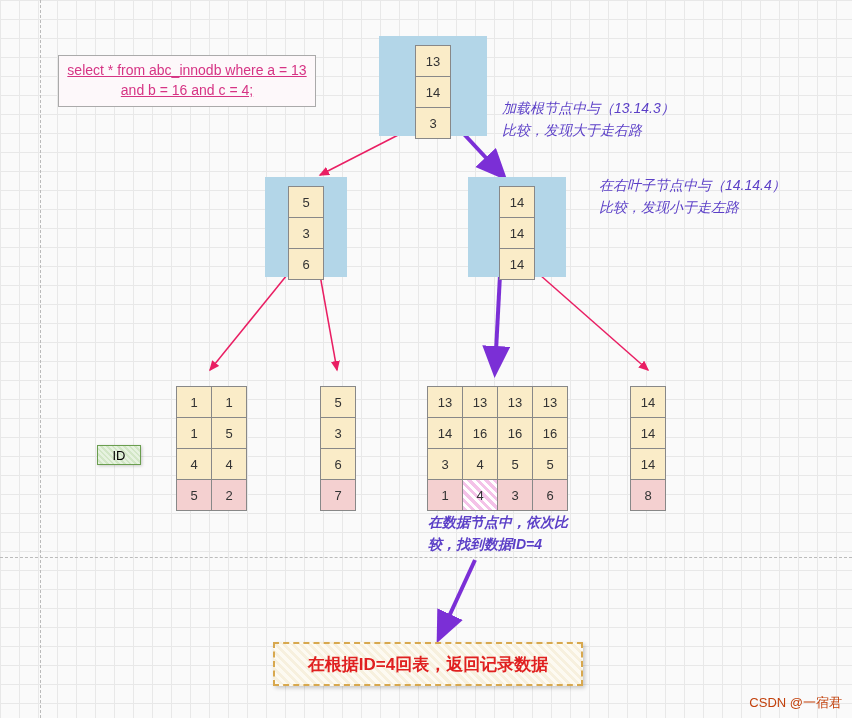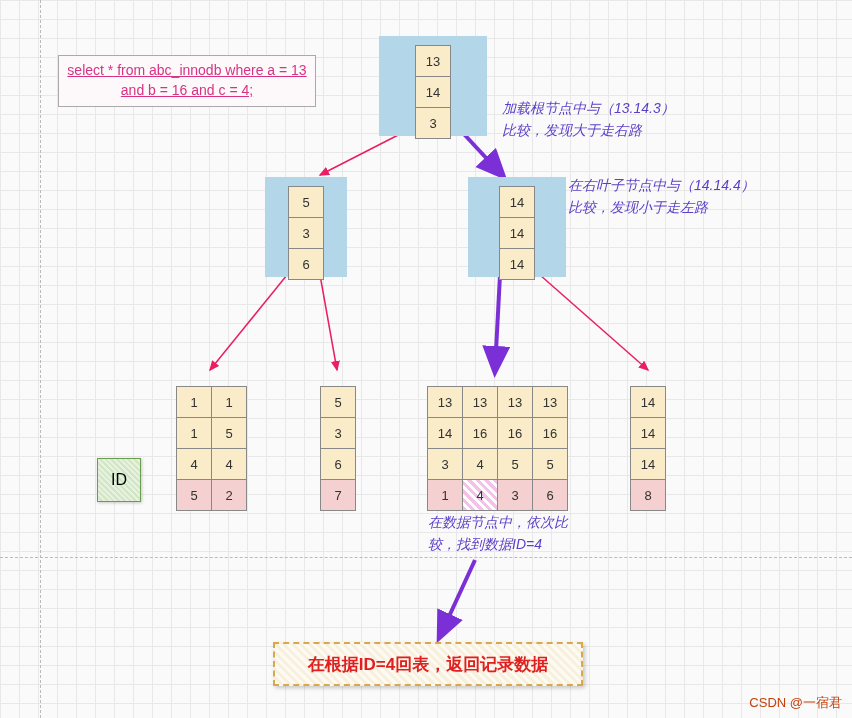--- a/index.html
+++ b/index.html
@@ -84,30 +84,30 @@
   .leaf .col { display: flex; flex-direction: column; margin-left: -1px; }
   .leaf .col:first-child { margin-left: 0; }
   .leaf .cell.pk { background: #f4d0d0; }
   .leaf .cell.hl {
     background: repeating-linear-gradient(
       45deg, #f4c2e8, #f4c2e8 3px, #fff 3px, #fff 6px
     );
   }
   .id-legend {
     position: absolute;
-    left: 97px; top: 458px;
-    width: 44px; height: 44px;
+    left: 97px; top: 445px;
+    width: 44px; height: 20px;
     border: 1px solid #6a9e4f;
     background: repeating-linear-gradient(
       45deg, #e6f2df, #e6f2df 2px, #d2e6c6 2px, #d2e6c6 4px
     );
     display: flex;
     align-items: center;
     justify-content: center;
-    font-size: 16px;
+    font-size: 13px;
     box-shadow: 1px 1px 3px rgba(0,0,0,0.2);
   }
   .result-box {
     position: absolute;
     left: 273px; top: 642px;
     width: 310px; height: 44px;
     border: 2px dashed #d8a84e;
     background: repeating-linear-gradient(
       45deg, #fdfaf2, #fdfaf2 3px, #f7f0de 3px, #f7f0de 6px
     );
@@ -135,23 +135,23 @@
 </head>
 <body>
 
 <div class="dashed-h" style="top:557px"></div>
 <div class="dashed-v" style="left:40px"></div>
 
 <div class="sql-box">select * from abc_innodb where a = 13 and b = 16 and c = 4;</div>
 
 <div class="annotation" style="left:502px; top:49px; white-space:pre-line;margin-top:48px;">加载根节点中与（13.14.3）
 比较，发现大于走右路</div>
-<div class="annotation" style="left:568px; top:174px; white-space:pre-line;">在右叶子节点中与（14.14.4）
+<div class="annotation" style="left:599px; top:174px; white-space:pre-line;">在右叶子节点中与（14.14.4）
 比较，发现小于走左路</div>
-<div class="annotation" style="left:428px; top:511px; white-space:pre-line;">在数据节点中，依次比
+<div class="annotation" style="left:428px; top:511px; white-space:pre-line;font-weight:bold;">在数据节点中，依次比
 较，找到数据ID=4</div>
 
 <svg class="arrows">
   <defs>
     <marker id="arr-pink" markerWidth="8" markerHeight="8" refX="6" refY="3" orient="auto">
       <path d="M0,0 L7,3 L0,6 Z" fill="#e91e63"></path>
     </marker>
     <marker id="arr-purple" markerWidth="9" markerHeight="9" refX="6" refY="3.5" orient="auto">
       <path d="M0,0 L8,3.5 L0,7 Z" fill="#7b2fd6"></path>
     </marker>

